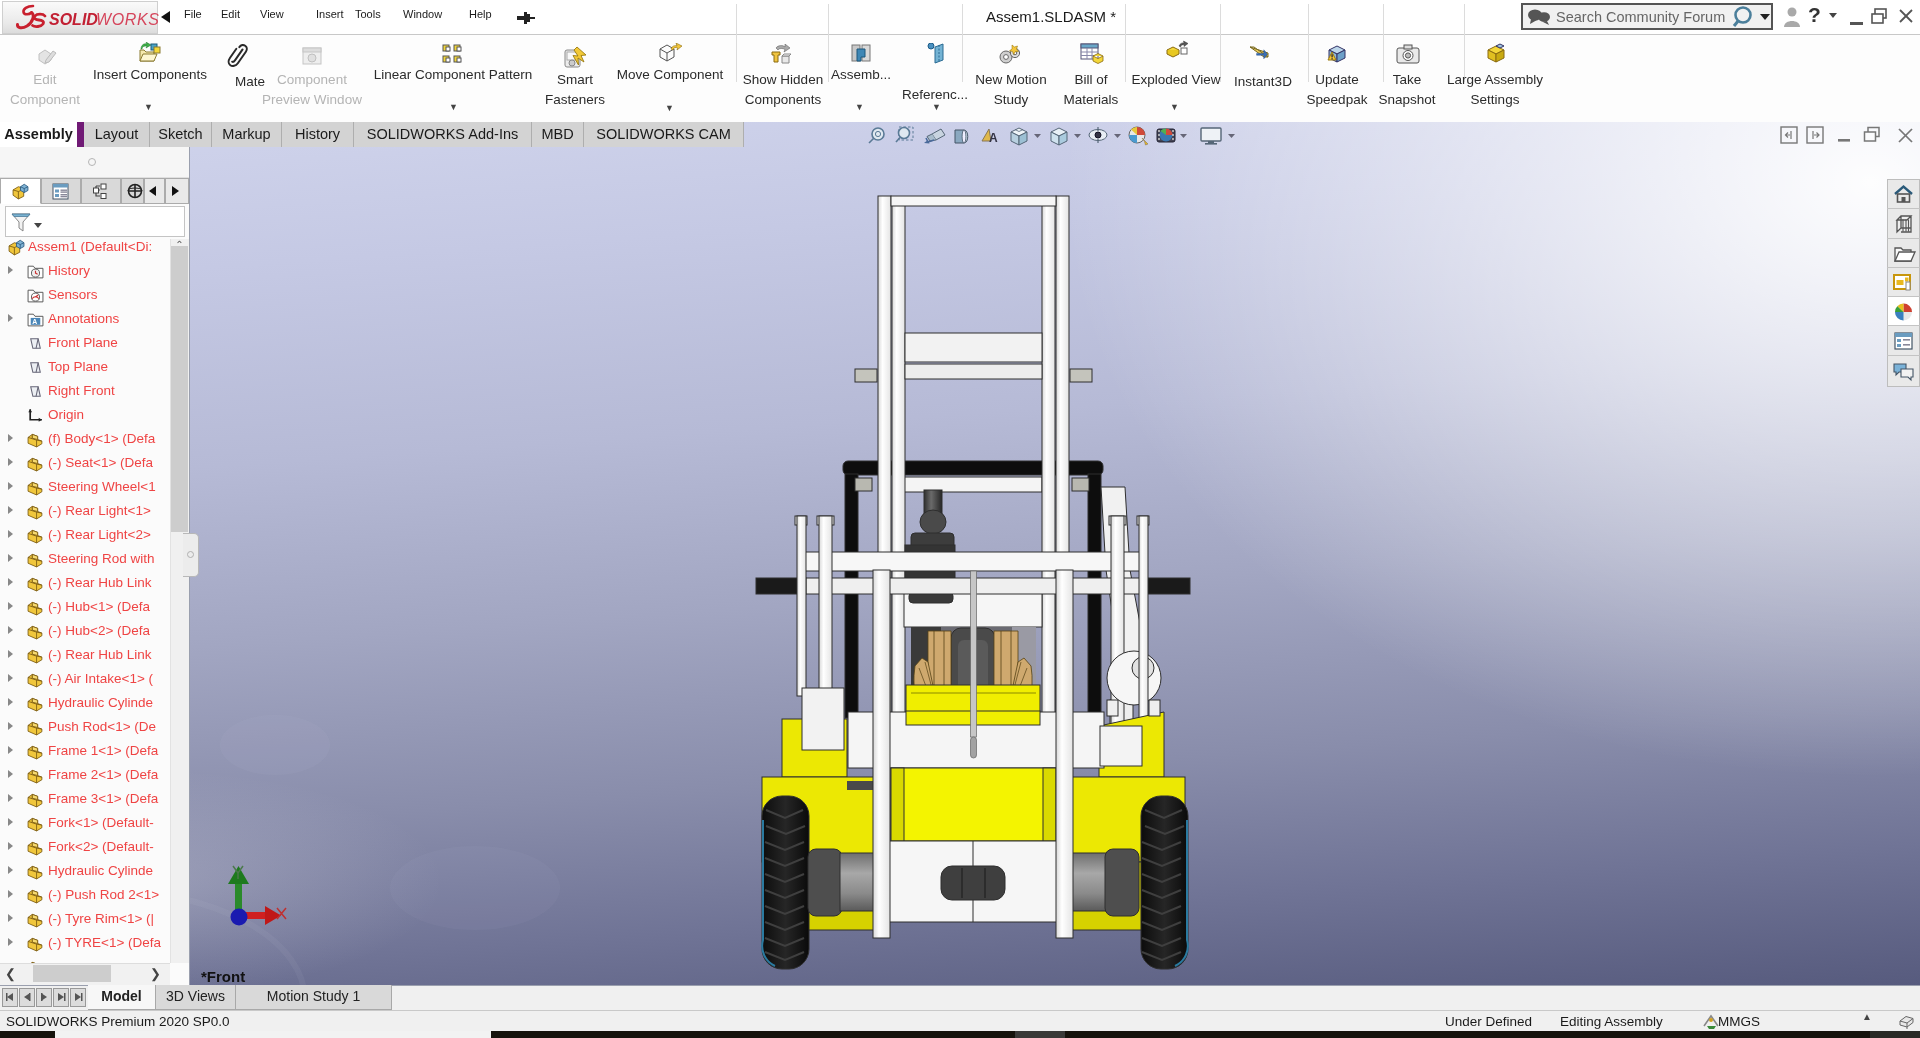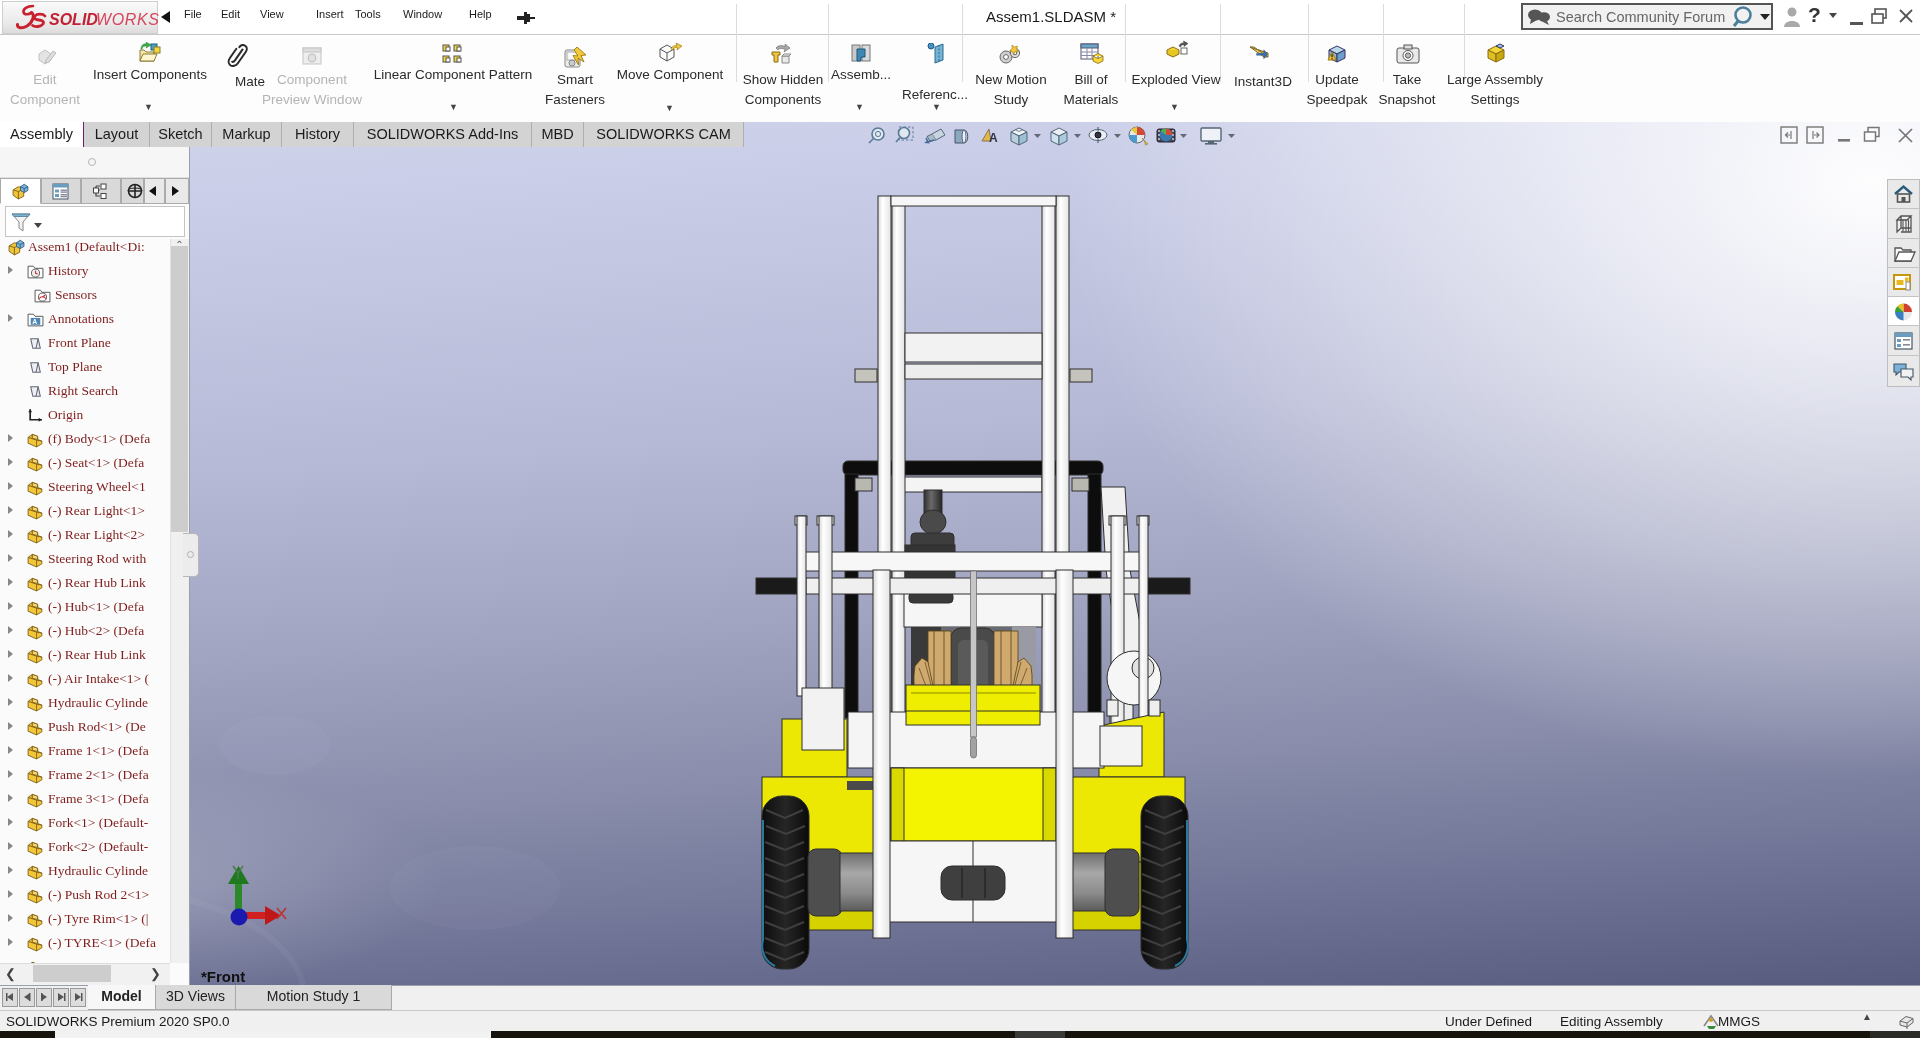--- a/index.html
+++ b/index.html
@@ -22,27 +22,27 @@
   
   #ribbon { left:0; top:35px; width:1920px; height:87px; background:#fdfdfd; }
   .rbtn { position:absolute; text-align:center; font-size:13.5px; color:#2b2b2b; line-height:20px; }
   .rbtn.dis { color:#b4b4b4; }
   .rcaret { position:absolute; font-size:9px; color:#444; }
   .rsep { position:absolute; top:4px; width:1px; height:78px; background:#dcdcdc; }
   
   #tabrow { left:0; top:122px; width:744px; height:25px; background:#d8d8d8; border-top:1px solid #b9b9b9; }
   .ctab { position:absolute; top:122px; height:25px; line-height:24px; font-size:14.5px; color:#1a1a1a; text-align:center;
           background:#d3d3d3; border-right:1px solid #aeaeae; }
-  .ctab.active { background:#fff; font-weight:normal; border-right:1px solid #701a75; }
+  .ctab.active { background:#fff; font-weight:bold; border-right:7px solid #701a75; }
   
   #lpanel { left:0; top:147px; width:190px; height:838px; background:#fbfbfb; border-right:1px solid #9a9fae; }
   #ptabs { left:0; top:31px; width:190px; height:26px; }
   .ptab { position:absolute; top:0; height:26px; background:#d9d9d9; border:1px solid #ababab; }
   #filterrow { left:5px; top:59px; width:180px; height:31px; background:#fff; border:1px solid #c4c4c4; }
-  .trow { position:absolute; left:0; width:170px; height:24px; font-size:13.5px; color:#7f1d1d; line-height:24px; white-space:nowrap;font-family:Liberation Serif, serif; }
+  .trow { position:absolute; left:0; width:170px; height:24px; font-size:13.5px; color:#ef4444; line-height:24px; white-space:nowrap; }
   .trow .exp { position:absolute; left:8px; top:7px; width:0; height:0; border-left:5px solid #888; border-top:4px solid transparent; border-bottom:4px solid transparent; }
   .trow .lbl { position:absolute; left:48px; top:0; }
   .trow.root .lbl { left:28px; }
   
   #modeltabs { left:0; top:985px; width:1920px; height:25px; background:#f0f0f0; border-top:1px solid #9a9fae; }
   .mtab { position:absolute; top:985px; height:25px; line-height:23px; font-size:14px; color:#222; text-align:center; background:#d9d9d9; border-right:1px solid #a8a8a8; border-bottom:1px solid #a8a8a8;}
   .mtab.active { background:#f7f7f7; font-weight:bold; }
   #statusbar { left:0; top:1010px; width:1920px; height:21px; background:#f0f0f0; border-top:1px solid #c9c9c9; font-size:13.5px; color:#1a1a1a; }
   #taskbar { left:0; top:1031px; width:1920px; height:7px; background:#16130c; }
 </style>
@@ -611,21 +611,21 @@
         </svg>
         <span class="lbl">Assem1 (Default&lt;Di:</span>
       </div>
   <div class="trow" style="top:112px;">
         <span class="exp"></span>
         <svg class="abs" style="left:27px;top:4px;" width="17" height="17">
           <use href="#i-hist"></use>
         </svg>
         <span class="lbl">History</span>
       </div>
-  <div class="trow" style="top:136px;margin-left:7px;">
+  <div class="trow" style="top:136px;">
         <svg class="abs" style="left:27px;top:4px;" width="17" height="17">
           <use href="#i-sens"></use>
         </svg>
         <span class="lbl">Sensors</span>
       </div>
   <div class="trow" style="top:160px;">
         <span class="exp"></span>
         <svg class="abs" style="left:27px;top:4px;" width="17" height="17">
           <use href="#i-ann"></use>
         </svg>
@@ -640,21 +640,21 @@
   <div class="trow" style="top:208px;">
         <svg class="abs" style="left:27px;top:4px;" width="17" height="17">
           <use href="#i-plane"></use>
         </svg>
         <span class="lbl">Top Plane</span>
       </div>
   <div class="trow" style="top:232px;">
         <svg class="abs" style="left:27px;top:4px;" width="17" height="17">
           <use href="#i-plane"></use>
         </svg>
-        <span class="lbl">Right Search</span>
+        <span class="lbl">Right Front</span>
       </div>
   <div class="trow" style="top:256px;">
         <svg class="abs" style="left:27px;top:4px;" width="17" height="17">
           <use href="#i-origin"></use>
         </svg>
         <span class="lbl">Origin</span>
       </div>
   <div class="trow" style="top:280px;">
         <span class="exp"></span>
         <svg class="abs" style="left:27px;top:4px;" width="17" height="17">

